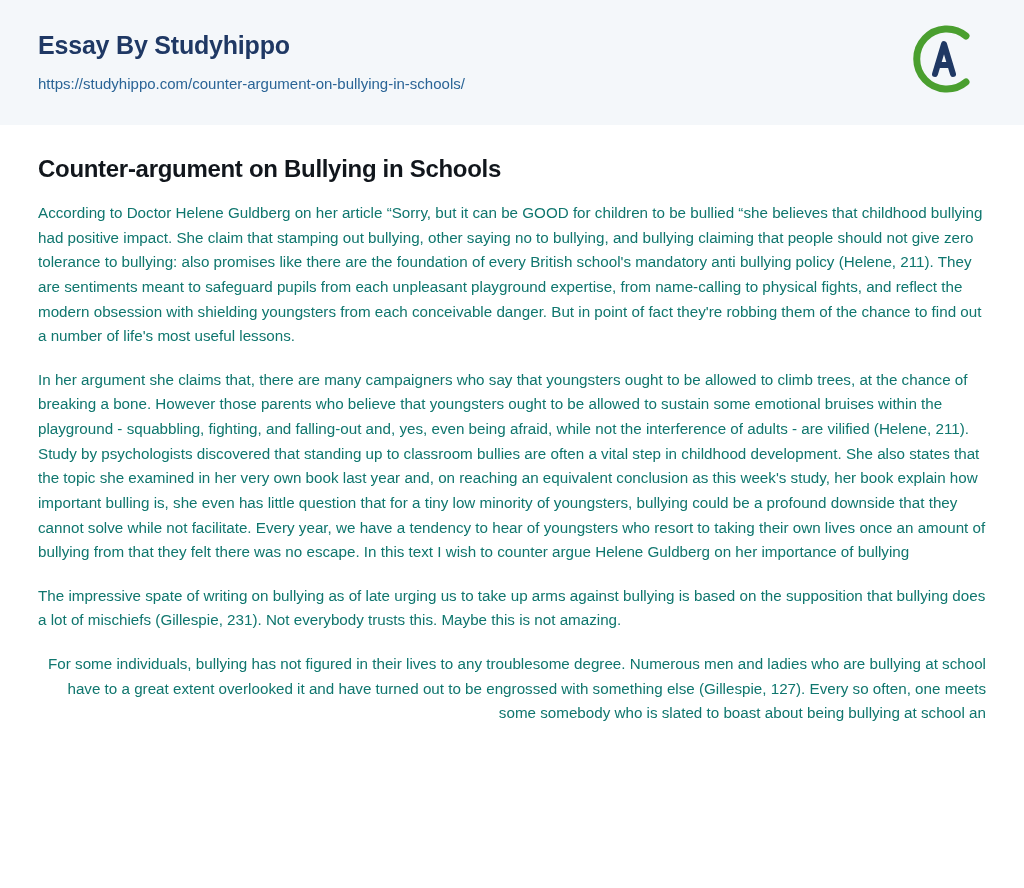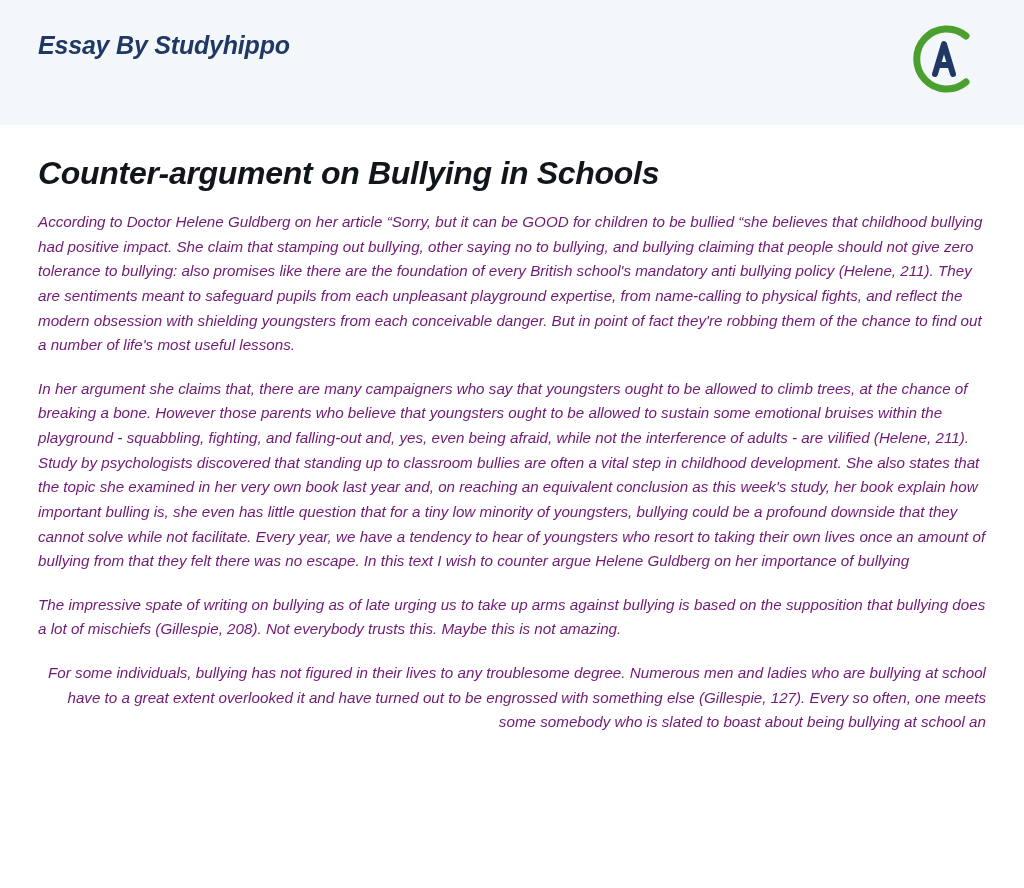--- a/index.html
+++ b/index.html
@@ -10,21 +10,20 @@
     height: 888px;
     background: #ffffff;
     font-family: "Liberation Sans", sans-serif;
   }
   .page {
     width: 1024px;
     height: 888px;
     position: relative;
     overflow: hidden;
     background: #ffffff;
-    font-style: italic;
   }
   .header {
     width: 1024px;
     height: 125px;
     background: #f4f7fa;
     position: relative;
     padding: 32px 38px 0 38px;
   }
   .brand {
     font-size: 25px;
@@ -44,52 +43,53 @@
     position: absolute;
     right: 42px;
     top: 20px;
     width: 78px;
     height: 78px;
   }
   .content {
     padding: 30px 38px 0 38px;
   }
   h1.title {
-    font-size: 32px;
+    font-size: 24px;
     font-weight: bold;
     color: #11161c;
     margin: 0 0 18px 0;
     letter-spacing: -0.3px;
   }
   p.para {
     font-size: 15.2px;
     line-height: 1.62;
-    color: #701a75;
+    color: #0f766e;
     margin: 0 0 19px 0;
     text-align: left;
   }
   p.para:last-child { margin-bottom: 0; text-align: right; }
 </style>
 </head>
 <body>
 
 <div class="page">
 
   <div class="header">
     <div class="brand">Essay By Studyhippo</div>
+    <div class="site-url">https://studyhippo.com/counter-argument-on-bullying-in-schools/</div>
     <div class="logo">
       <svg width="78" height="78" viewBox="0 0 78 78" xmlns="http://www.w3.org/2000/svg">
         <path d="M62 16 A30 30 0 1 0 62 62" fill="none" stroke="#4a9f2f" stroke-width="7" stroke-linecap="round"></path>
         <path d="M31 54 L40 24 L49 54" fill="none" stroke="#1f3864" stroke-width="6" stroke-linecap="round" stroke-linejoin="round"></path>
         <path d="M34.5 45 L45.5 45" fill="none" stroke="#1f3864" stroke-width="6" stroke-linecap="round"></path>
       </svg>
     </div>
   </div>
 
   <div class="content">
     <h1 class="title">Counter-argument on Bullying in Schools</h1>
     <p class="para">According to Doctor Helene Guldberg on her article “Sorry, but it can be GOOD for children to be bullied “she believes that childhood bullying had positive impact. She claim that stamping out bullying, other saying no to bullying, and bullying claiming that people should not give zero tolerance to bullying: also promises like there are the foundation of every British school's mandatory anti bullying policy (Helene, 211). They are sentiments meant to safeguard pupils from each unpleasant playground expertise, from name-calling to physical fights, and reflect the modern obsession with shielding youngsters from each conceivable danger. But in point of fact they're robbing them of the chance to find out a number of life's most useful lessons.</p>
     <p class="para">In her argument she claims that, there are many campaigners who say that youngsters ought to be allowed to climb trees, at the chance of breaking a bone. However those parents who believe that youngsters ought to be allowed to sustain some emotional bruises within the playground - squabbling, fighting, and falling-out and, yes, even being afraid, while not the interference of adults - are vilified (Helene, 211). Study by psychologists discovered that standing up to classroom bullies are often a vital step in childhood development. She also states that the topic she examined in her very own book last year and, on reaching an equivalent conclusion as this week's study, her book explain how important bulling is, she even has little question that for a tiny low minority of youngsters, bullying could be a profound downside that they cannot solve while not facilitate. Every year, we have a tendency to hear of youngsters who resort to taking their own lives once an amount of bullying from that they felt there was no escape. In this text I wish to counter argue Helene Guldberg on her importance of bullying</p>
-    <p class="para">The impressive spate of writing on bullying as of late urging us to take up arms against bullying is based on the supposition that bullying does a lot of mischiefs (Gillespie, 208). Not everybody trusts this. Maybe this is not amazing.</p>
+    <p class="para">The impressive spate of writing on bullying as of late urging us to take up arms against bullying is based on the supposition that bullying does a lot of mischiefs (Gillespie, 231). Not everybody trusts this. Maybe this is not amazing.</p>
     <p class="para">For some individuals, bullying has not figured in their lives to any troublesome degree. Numerous men and ladies who are bullying at school have to a great extent overlooked it and have turned out to be engrossed with something else (Gillespie, 127). Every so often, one meets some somebody who is slated to boast about being bullying at school an</p>
   </div>
 
 </div>
 
 </body></html>

